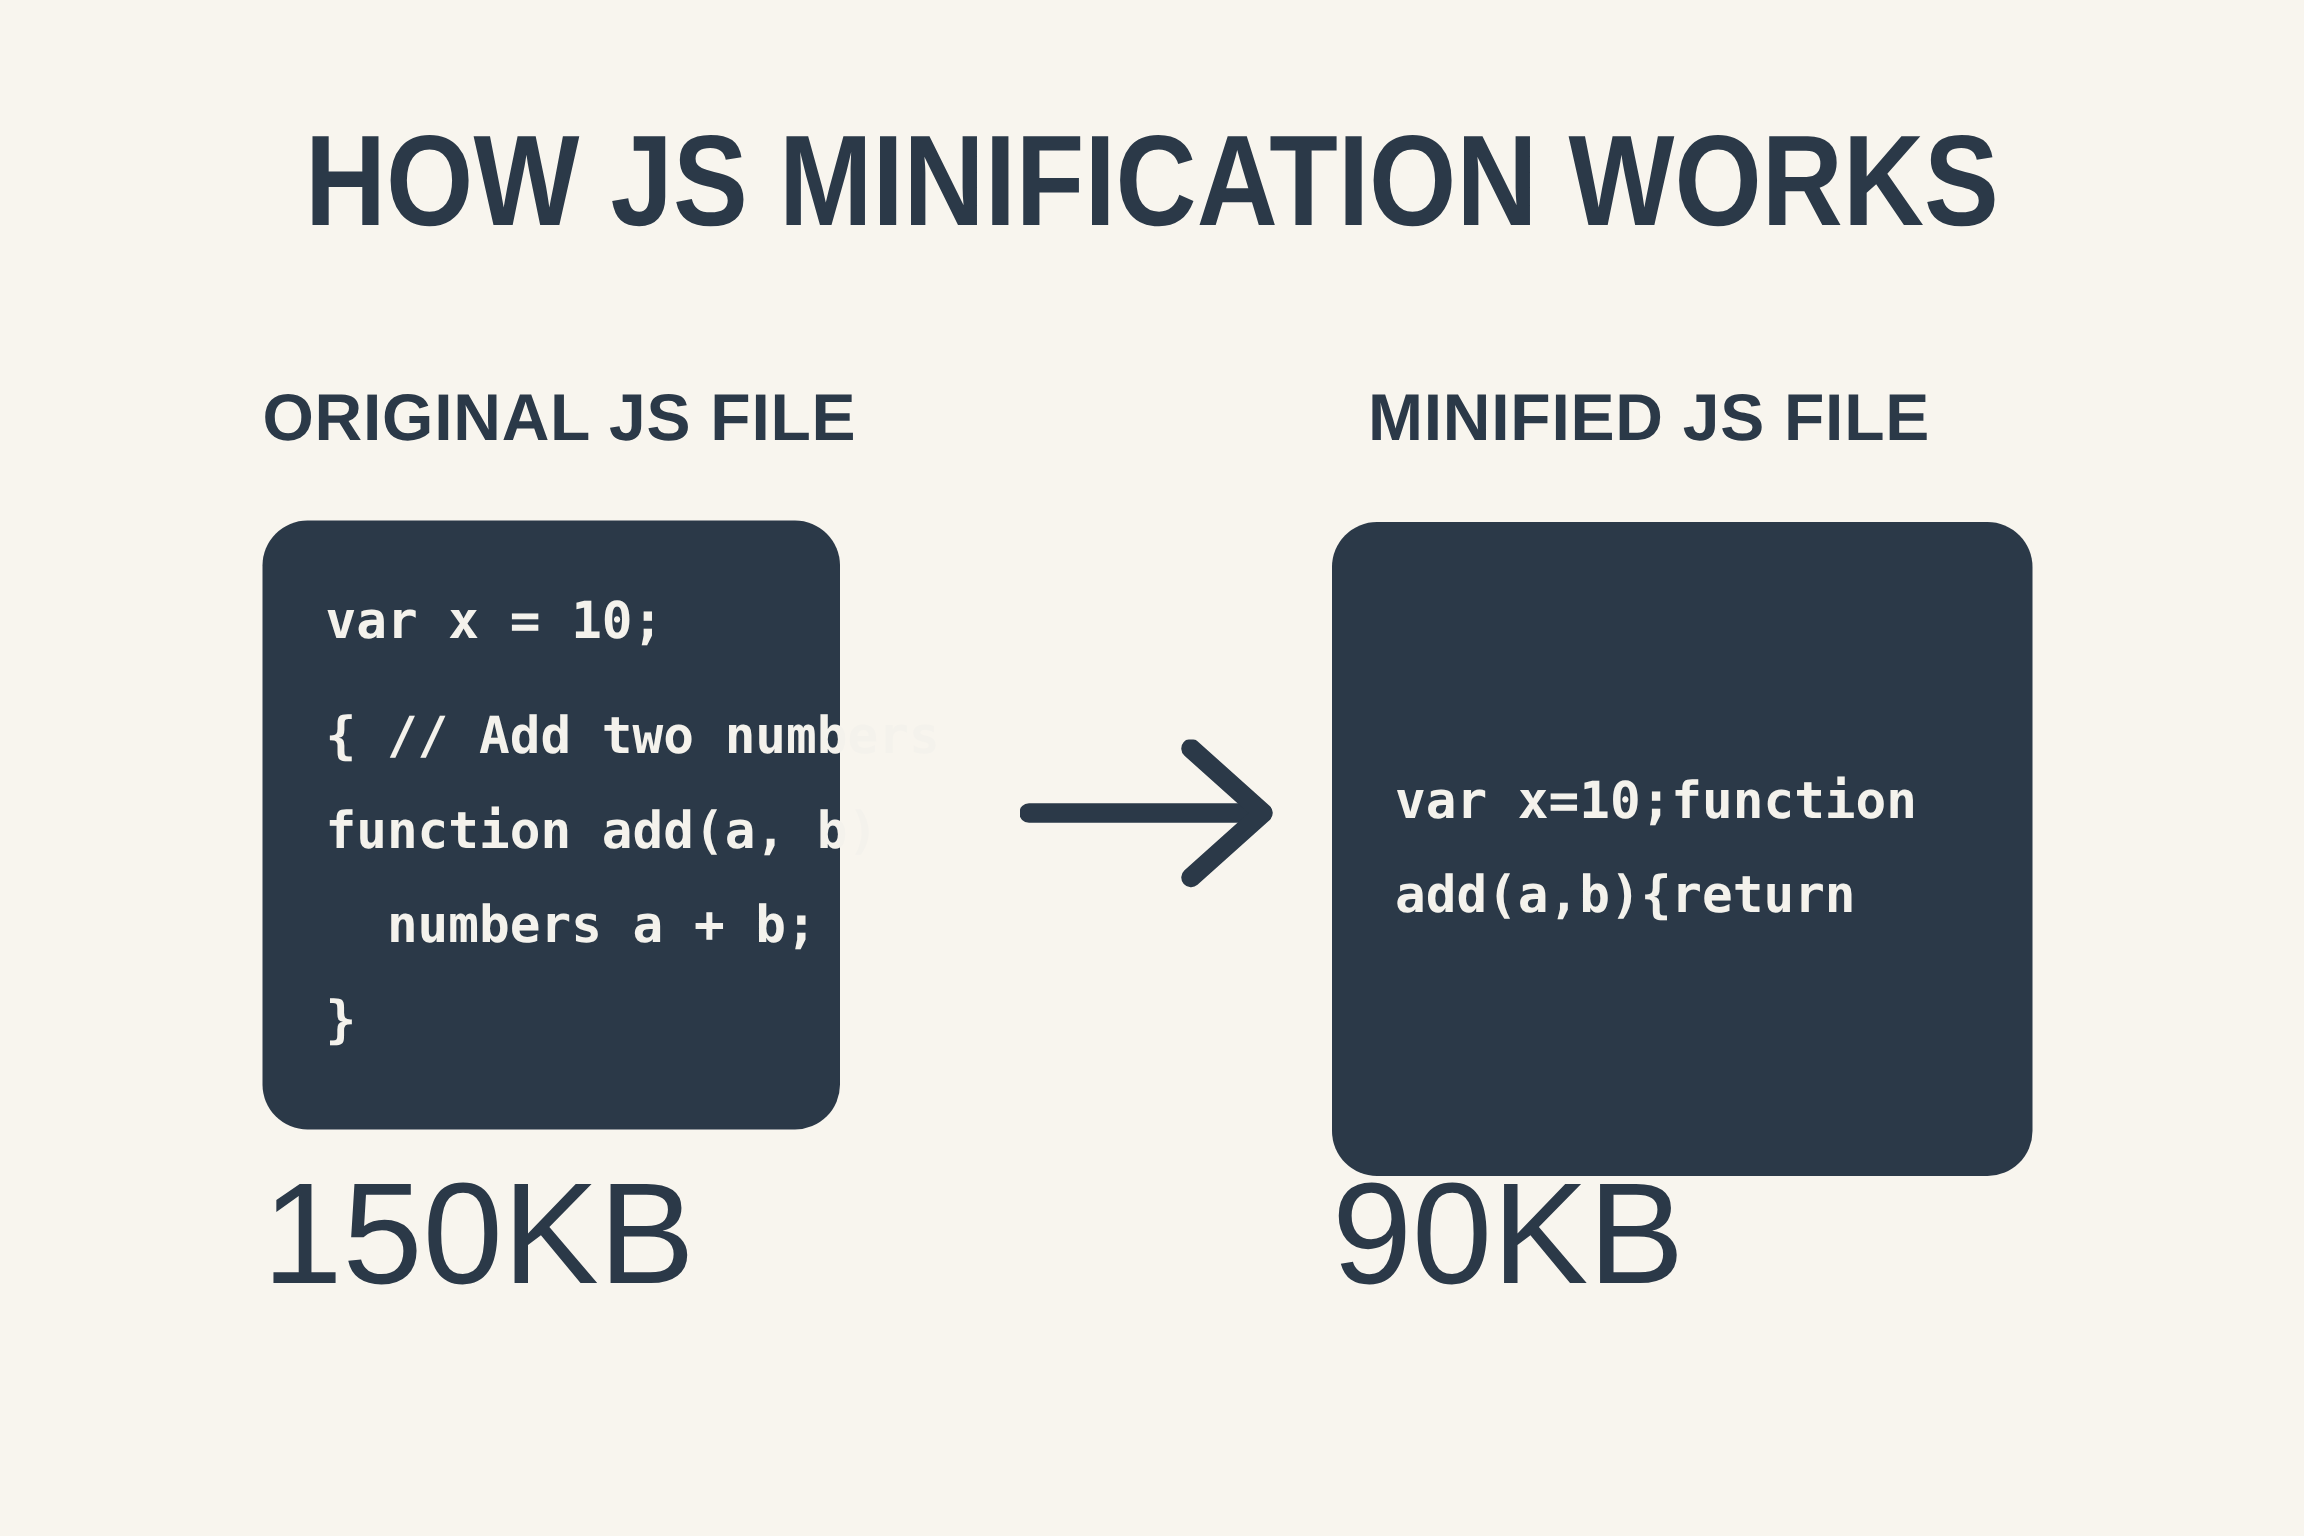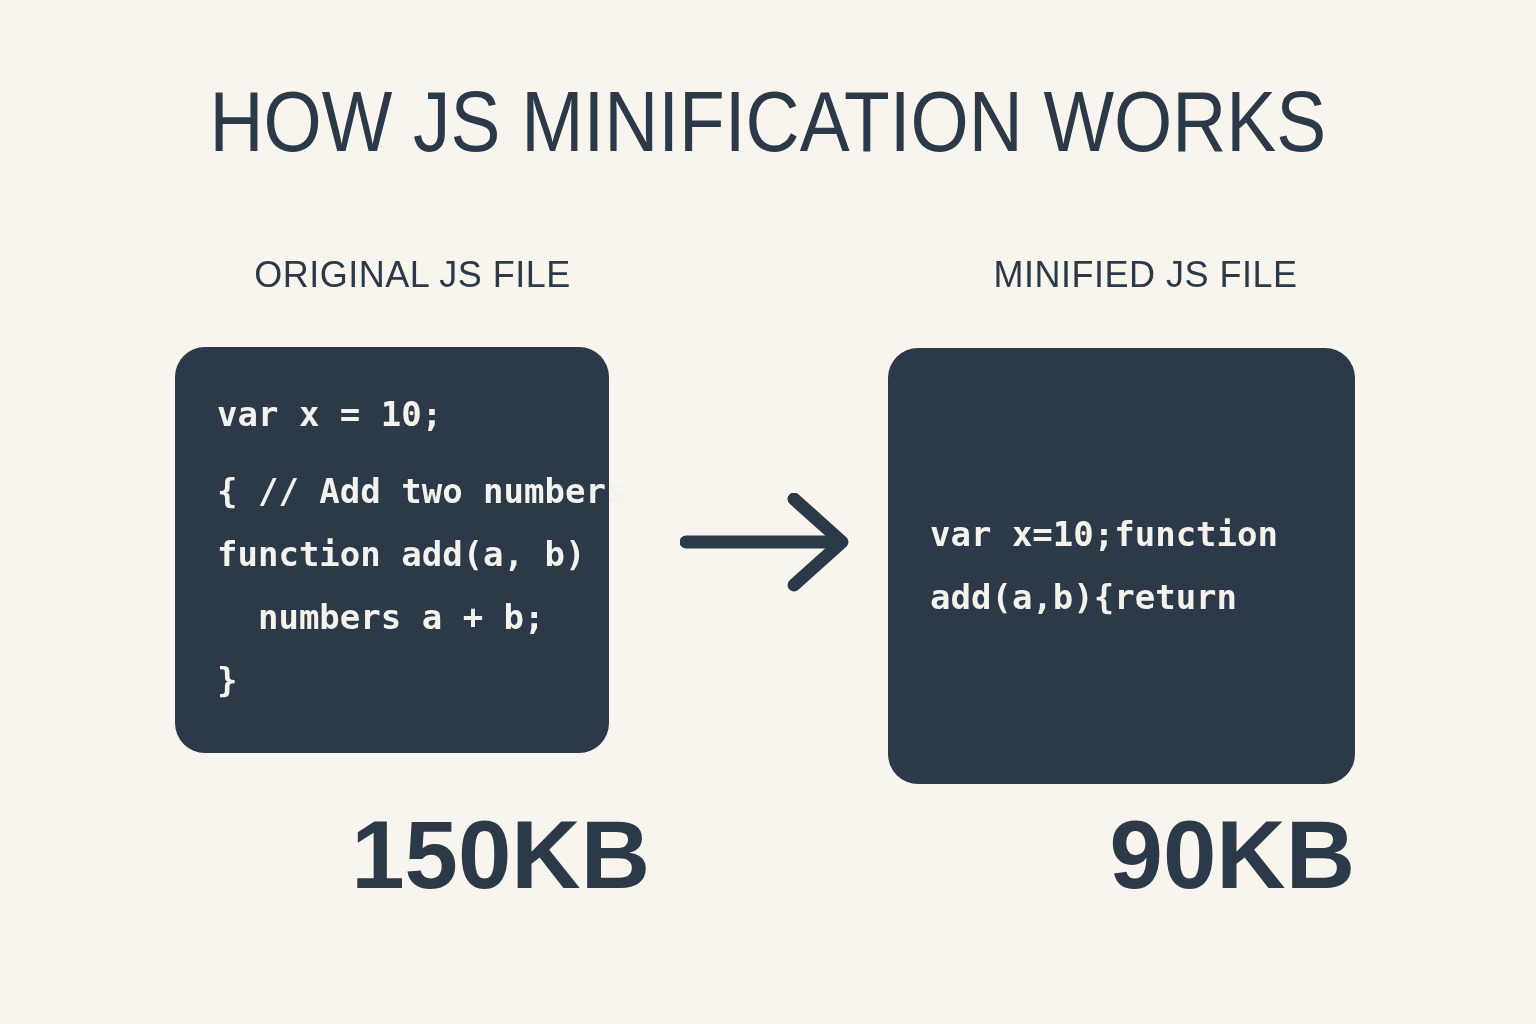--- a/index.html
+++ b/index.html
@@ -17,50 +17,49 @@
     overflow: hidden;
     color: var(--ink);
   }
   .page-title {
     position: absolute;
     top: 72px;
     left: 0;
     width: 1536px;
     text-align: center;
     font-size: 86px;
-    font-weight: normal;
+    font-weight: bold;
     letter-spacing: 0px;
     color: var(--ink);
     white-space: nowrap;
   }
   .page-title > span {
     display: inline-block;
     transform: scaleX(0.87);
     transform-origin: center;
   }
   .col-heading {
     position: absolute;
     top: 254px;
-    text-align: center;
-    font-size: 36px;
-    font-weight: normal;
+    font-size: 44px;
+    font-weight: bold;
     letter-spacing: 0.5px;
     color: var(--ink);
     white-space: nowrap;
   }
   .col-heading.left  { left: 175px; width: 475px; }
   .col-heading.right { left: 912px; width: 467px; }
   .code-panel {
     position: absolute;
     background: var(--panel);
     border-radius: 30px;
   }
   .code-panel.left {
     left: 175px; top: 347px;
-    width: 434px; height: 406px;
+    width: 385px; height: 406px;
     padding: 36px 12px 30px 42px;
   }
   .code-panel.right {
     left: 888px; top: 348px;
     width: 467px; height: 436px;
     padding: 30px 12px 30px 42px;
     display: flex;
     flex-direction: column;
     justify-content: center;
   }
@@ -73,24 +72,24 @@
     white-space: pre;
   }
   .code-panel.left .code-block .code-line:first-child { margin-bottom: 14px; }
   .arrow-wrap {
     position: absolute;
     left: 680px; top: 493px;
     width: 175px; height: 100px;
   }
   .size-label {
     position: absolute;
-    top: 800px;
-    text-align: right;
+    top: 768px;
+    text-align: left;
     font-size: 96px;
-    font-weight: bold;
+    font-weight: normal;
     color: var(--ink);
     white-space: nowrap;
   }
   .size-label.left  { left: 175px; width: 475px; }
   .size-label.right { left: 888px; width: 467px; }
 </style>
 </head>
 <body>
 
 <h1 class="page-title">

